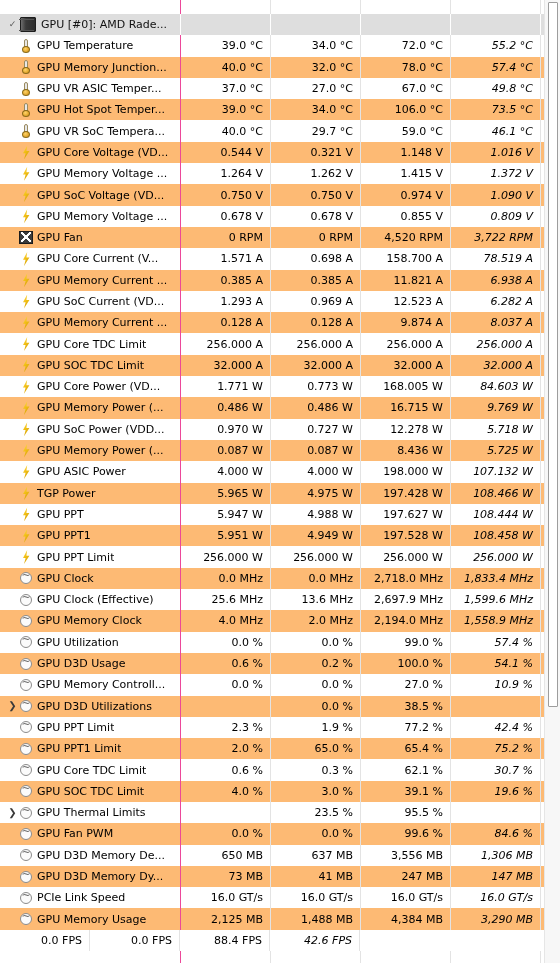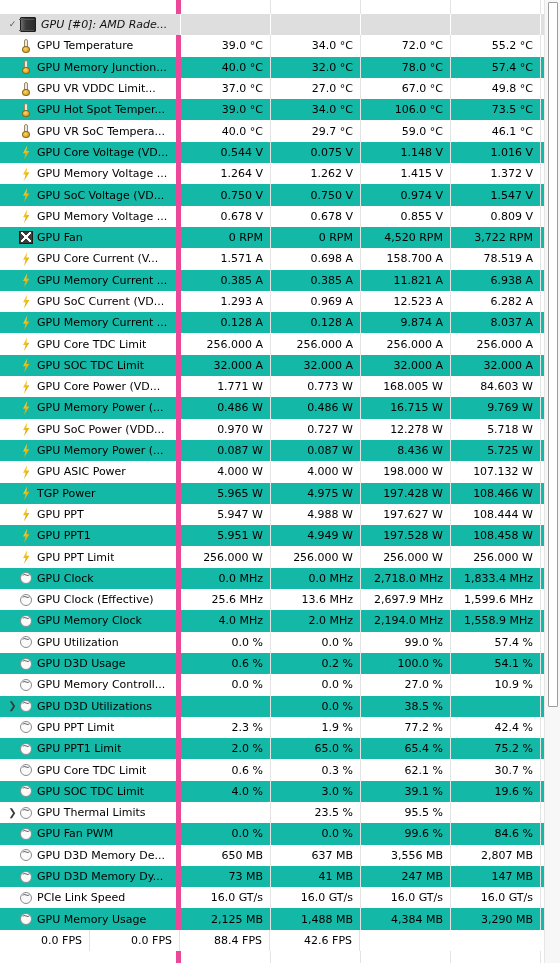--- a/index.html
+++ b/index.html
@@ -37,50 +37,50 @@
   }
 
   .row {
     position: relative;
     display: flex;
     align-items: center;
     height: 21.3px;
     box-sizing: border-box;
     background: #ffffff;
   }
-  .row.alt { background: #14b8a6; }
+  .row.alt { background: #fdba74; }
   .row.group { background: #dedede; }
   .row.blank { background: #ffffff; }
   .row.partial { height: 14px; }
 
   
   .cell {
     box-sizing: border-box;
     height: 100%;
     display: flex;
     align-items: center;
     overflow: hidden;
     white-space: nowrap;
   }
 
   .c-label {
     width: 181px;
     min-width: 181px;
     padding-left: 6px;
-    border-right: 5px solid #ec4899;
+    border-right: 1px solid #ec4899;
   }
   .c-val {
     width: 90px;
     min-width: 90px;
     justify-content: flex-end;
     padding-right: 7px;
     border-right: 1px solid #e3e3e3;
     font-size: 11px;
   }
-  .c-val.last { border-right: 1px solid #e3e3e3; }
+  .c-val.last { border-right: 1px solid #e3e3e3; font-style: italic; }
   .c-tail {
     flex: 1 1 auto;
     height: 100%;
   }
 
   .row.group .c-label,
   .row.group .c-val,
   .row.group .c-tail { border-right-color: #ffffff; }
 
   .row.group .c-label { border-right: 1px solid #ffffff; }
@@ -202,21 +202,20 @@
     font-family: "DejaVu Sans", sans-serif;
     line-height: 14px;
   }
 
   .label-text {
     overflow: hidden;
     text-overflow: ellipsis;
     white-space: nowrap;
   }
   .row.group .label-text {
-    font-style: italic;
     font-weight: normal;
     color: #111;
   }
 
   
   .vscroll {
     position: absolute;
     right: 0;
     top: 0;
     width: 15px;
@@ -286,21 +285,21 @@
         <div class="cell c-val">40.0 °C</div>
         <div class="cell c-val">32.0 °C</div>
         <div class="cell c-val">78.0 °C</div>
         <div class="cell c-val last">57.4 °C</div>
         <div class="c-tail"></div>
       </div>
       <div class="row">
         <div class="cell c-label">
           <span class="expander none">&nbsp;</span>
           <span class="ico ico-temp"></span>
-          <span class="label-text">GPU VR VDDC Limit...</span>
+          <span class="label-text">GPU VR ASIC Temper...</span>
         </div>
         <div class="cell c-val">37.0 °C</div>
         <div class="cell c-val">27.0 °C</div>
         <div class="cell c-val">67.0 °C</div>
         <div class="cell c-val last">49.8 °C</div>
         <div class="c-tail"></div>
       </div>
       <div class="row alt">
         <div class="cell c-label">
           <span class="expander none">&nbsp;</span>
@@ -325,21 +324,21 @@
         <div class="cell c-val last">46.1 °C</div>
         <div class="c-tail"></div>
       </div>
       <div class="row alt">
         <div class="cell c-label">
           <span class="expander none">&nbsp;</span>
           <span class="ico ico-bolt"></span>
           <span class="label-text">GPU Core Voltage (VD...</span>
         </div>
         <div class="cell c-val">0.544 V</div>
-        <div class="cell c-val">0.075 V</div>
+        <div class="cell c-val">0.321 V</div>
         <div class="cell c-val">1.148 V</div>
         <div class="cell c-val last">1.016 V</div>
         <div class="c-tail"></div>
       </div>
       <div class="row">
         <div class="cell c-label">
           <span class="expander none">&nbsp;</span>
           <span class="ico ico-bolt"></span>
           <span class="label-text">GPU Memory Voltage ...</span>
         </div>
@@ -351,21 +350,21 @@
       </div>
       <div class="row alt">
         <div class="cell c-label">
           <span class="expander none">&nbsp;</span>
           <span class="ico ico-bolt"></span>
           <span class="label-text">GPU SoC Voltage (VD...</span>
         </div>
         <div class="cell c-val">0.750 V</div>
         <div class="cell c-val">0.750 V</div>
         <div class="cell c-val">0.974 V</div>
-        <div class="cell c-val last">1.547 V</div>
+        <div class="cell c-val last">1.090 V</div>
         <div class="c-tail"></div>
       </div>
       <div class="row">
         <div class="cell c-label">
           <span class="expander none">&nbsp;</span>
           <span class="ico ico-bolt"></span>
           <span class="label-text">GPU Memory Voltage ...</span>
         </div>
         <div class="cell c-val">0.678 V</div>
         <div class="cell c-val">0.678 V</div>
@@ -723,21 +722,21 @@
       </div>
       <div class="row">
         <div class="cell c-label">
           <span class="expander none">&nbsp;</span>
           <span class="ico ico-clock"></span>
           <span class="label-text">GPU D3D Memory De...</span>
         </div>
         <div class="cell c-val">650 MB</div>
         <div class="cell c-val">637 MB</div>
         <div class="cell c-val">3,556 MB</div>
-        <div class="cell c-val last">2,807 MB</div>
+        <div class="cell c-val last">1,306 MB</div>
         <div class="c-tail"></div>
       </div>
       <div class="row alt">
         <div class="cell c-label">
           <span class="expander none">&nbsp;</span>
           <span class="ico ico-clock"></span>
           <span class="label-text">GPU D3D Memory Dy...</span>
         </div>
         <div class="cell c-val">73 MB</div>
         <div class="cell c-val">41 MB</div>

